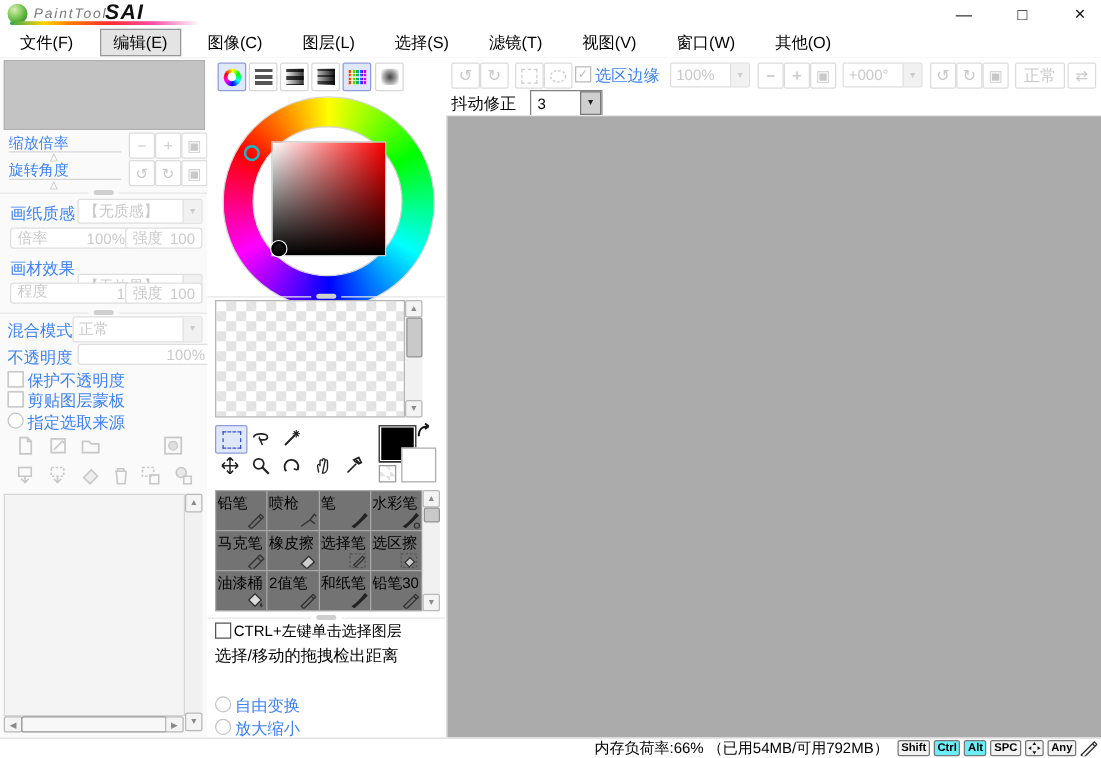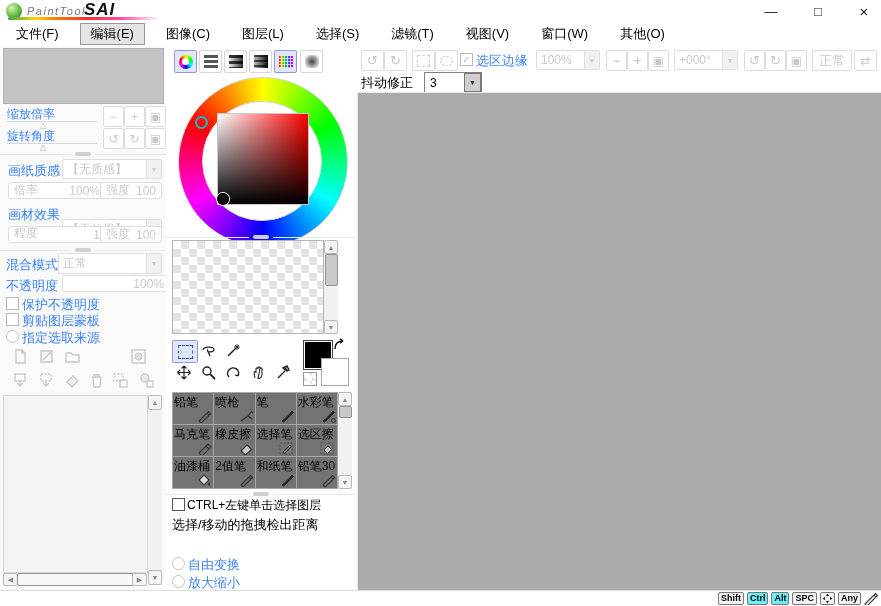--- a/index.html
+++ b/index.html
@@ -452,20 +452,21 @@
   <span class="abs lbl" style="left:5px;top:28px;font-size:13px;">抖动修正</span>
   <div class="abs" style="left:68px;top:26px;width:56px;height:19px;border:1px solid #808080;background:#fff;display:flex;align-items:center;">
     <span style="flex:1;padding-left:5px;font-size:12px;">3</span>
     <span class="dd-e">▼</span>
   </div>
 
   <div class="abs" style="left:1px;top:46px;width:524px;height:498px;background:#ababab;border-left:1px solid #e8e8e8;border-top:1px solid #e8e8e8;"></div>
 </div>
 
 <div id="statusbar" class="abs">
+  <span style="font-size:12px;margin-right:4px;">内存负荷率:66% （已用54MB/可用792MB）</span>
   <span class="key">Shift</span>
   <span class="key on">Ctrl</span>
   <span class="key on">Alt</span>
   <span class="key">SPC</span>
   <span class="key" style="padding:0 1px;"><svg width="11" height="11">
         <path d="M5.5 0.5 L7 3 H4 z M5.5 10.5 L4 8 h3 z M0.5 5.5 L3 4 v3 z M10.5 5.5 L8 4 v3 z" fill="#111"></path>
       </svg></span>
   <span class="key">Any</span>
   <svg width="14" height="13">
       <path d="M1 12 L10 3 l2 2 L3 14 z M10 3 l1.5-1.5 2 2 L12 5" fill="none" stroke="#333" stroke-width="1.1"></path>

